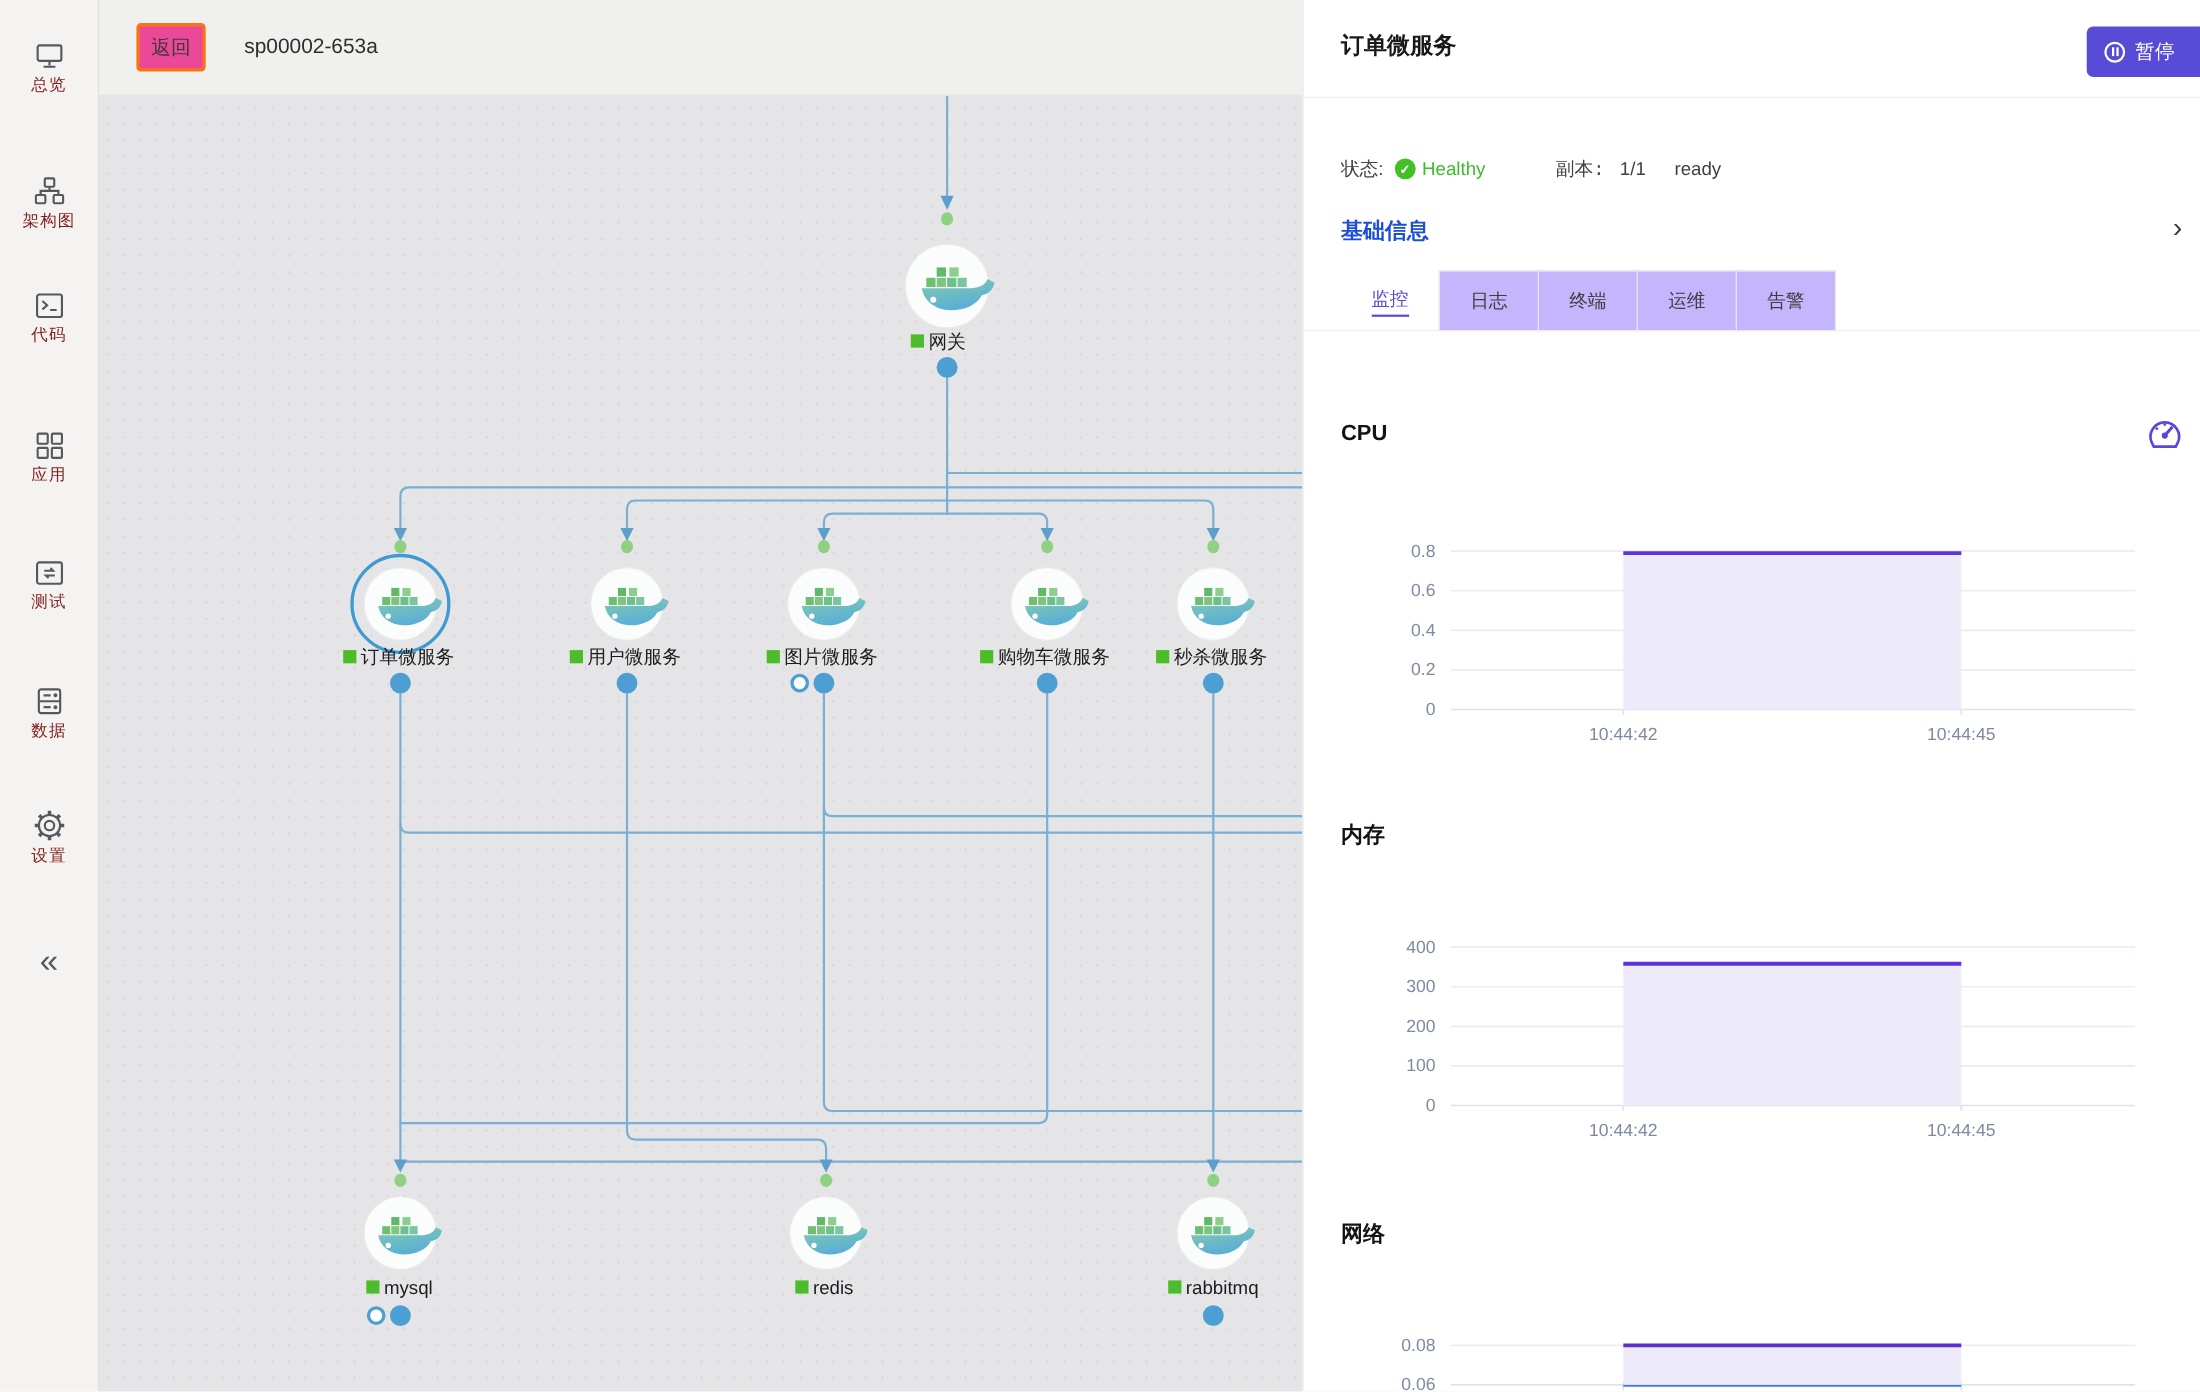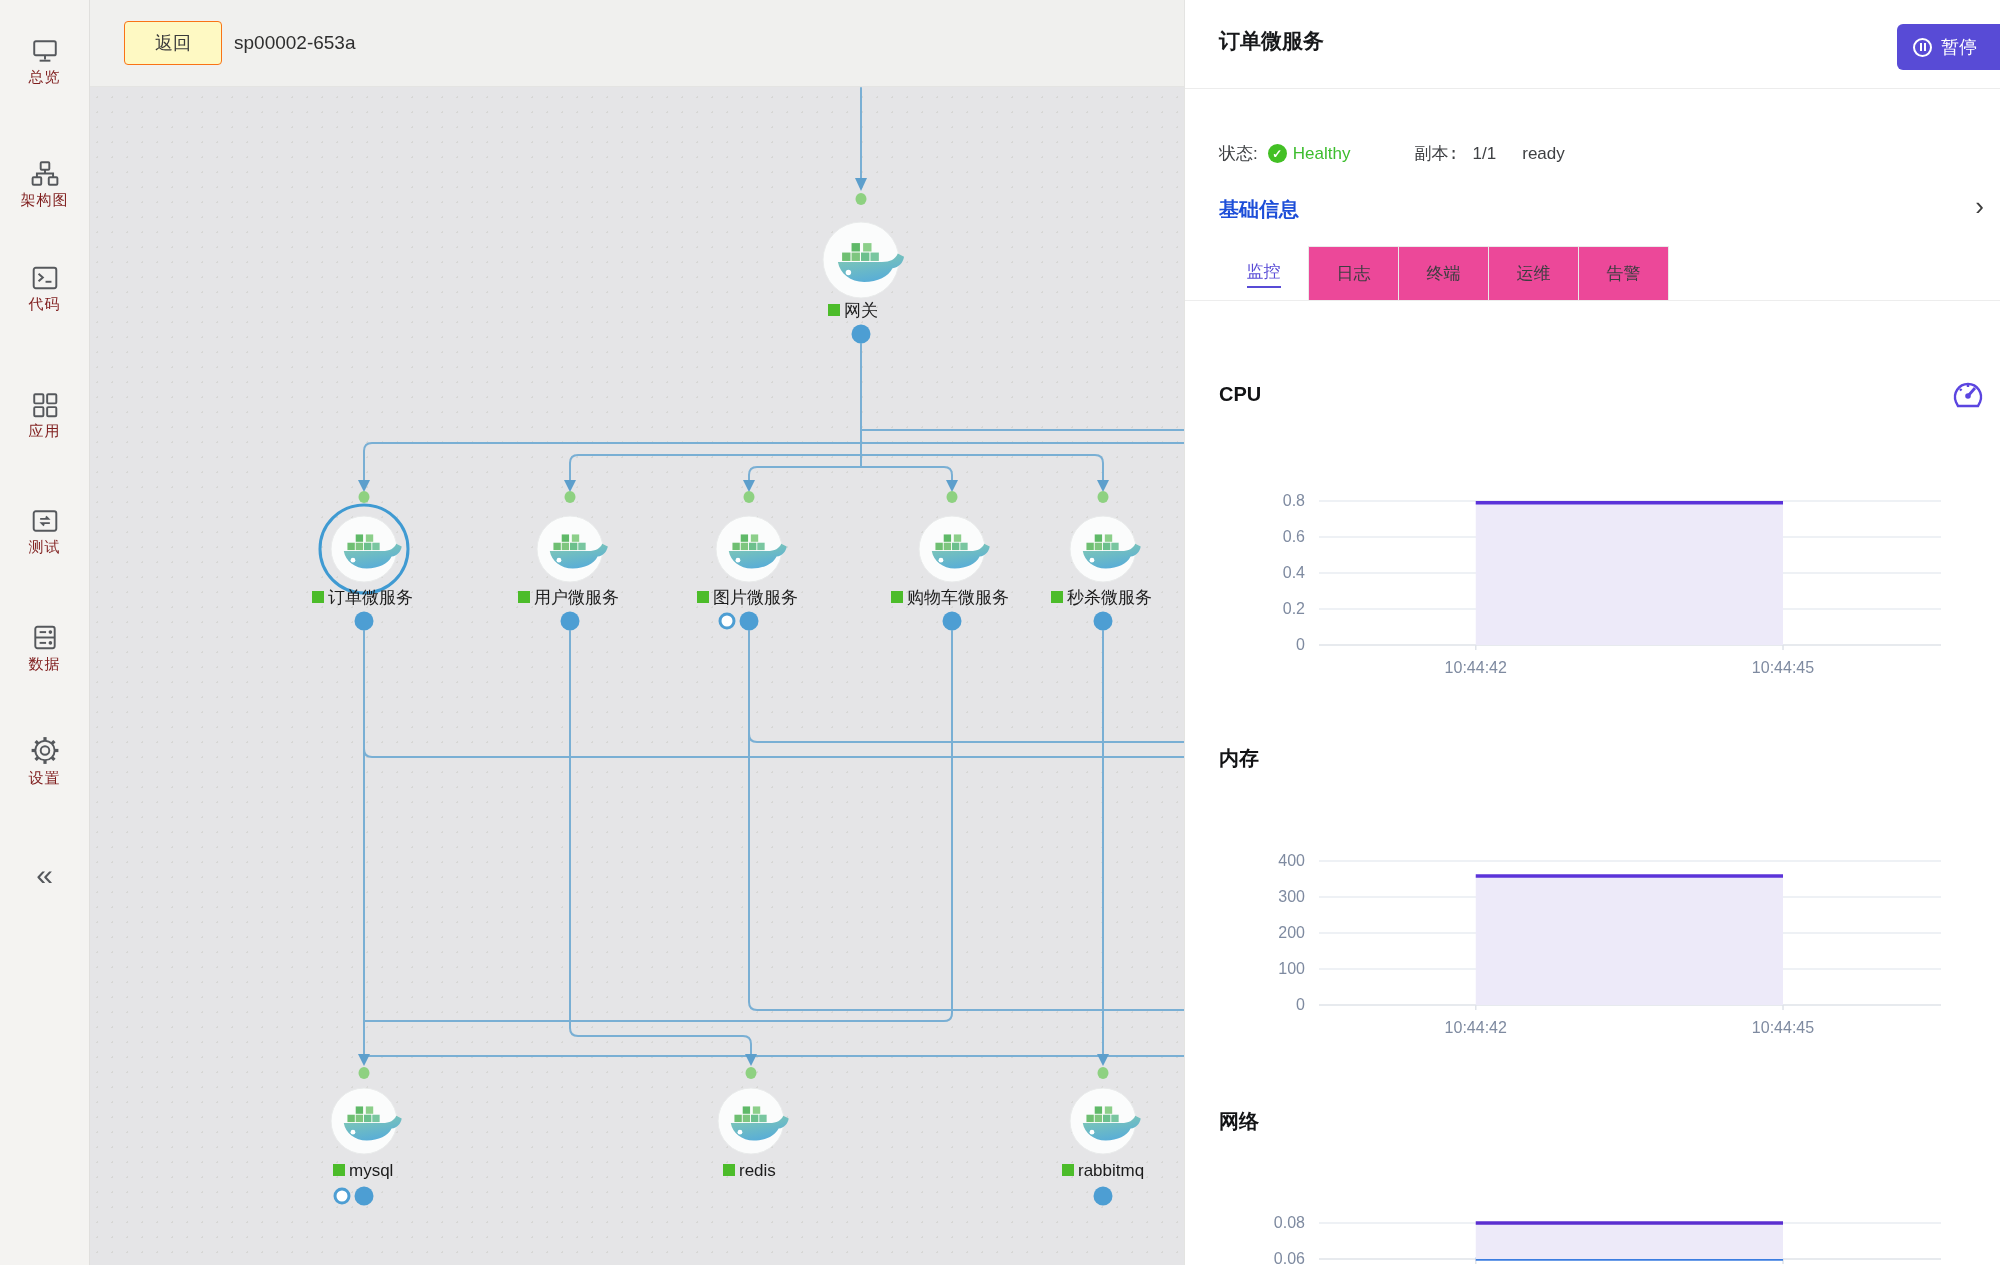--- a/index.html
+++ b/index.html
@@ -11,43 +11,43 @@
   .side-item { position:absolute; left:0; width:100%; text-align:center; color:#4c4f52; cursor:pointer; }
   .side-item svg { display:block; margin:0 auto 4px auto; }
   .side-label { font-size:15px; color:#7f1d1d; letter-spacing:1px; }
   .collapse-btn { position:absolute; left:0; width:100%; text-align:center; font-size:30px; color:#55585c; cursor:pointer; }
 
   
   .canvas { position:absolute; left:90px; top:0; width:1094px; height:1265px; background-color:#e5e5e7;
             background-image:radial-gradient(circle,#d7d7d5 1px,rgba(0,0,0,0) 1px); background-size:15px 15px; }
   .canvas-toolbar { position:absolute; left:0; top:0; width:100%; height:87px; background:#f0f0ee;
             border-bottom:1px solid #e4e4e2; z-index:4; display:flex; align-items:center; }
-  .back-btn { margin-left:34px; width:98px; height:44px; background:#fef9c3; border:1px solid #f97316; border-radius:4px;
+  .back-btn { margin-left:34px; width:63px; height:44px; background:#ec4899; border:3px solid #f97316; border-radius:4px;
             font-size:18px; color:#3b3b3b; display:flex; align-items:center; justify-content:center; cursor:pointer; }
-  .instance-id { margin-left:12px; font-size:19px; color:#2e2e2e; }
+  .instance-id { margin-left:35px; font-size:19px; color:#2e2e2e; }
   .topo-svg { position:absolute; left:0; top:0; z-index:1; }
 
   
   .panel { position:absolute; left:1184px; top:0; width:816px; height:1265px; background:#fff; border-left:1px solid #e4e4e2; z-index:10; }
   .panel-title { position:absolute; left:34px; top:27px; font-size:21px; font-weight:bold; color:#17181a; }
   .pause-btn { position:absolute; left:712px; top:24px; width:112px; height:46px; background:#584bd6; border-radius:6px;
             color:#fff; font-size:18px; display:flex; align-items:center; gap:9px; padding-left:16px; cursor:pointer; }
   .pause-circ { width:19px; height:19px; border:2px solid #fff; border-radius:50%; display:flex; align-items:center; justify-content:center; gap:2px; }
   .pause-circ i { display:block; width:2px; height:8px; background:#fff; }
   .hdr-divider { position:absolute; left:0; top:88px; width:100%; border-bottom:1px solid #ececec; }
   .status-row { position:absolute; left:34px; top:142px; display:flex; align-items:center; font-size:17px; color:#3f4144; }
   .check-icon { width:19px; height:19px; border-radius:50%; background:#43c025; color:#fff; font-size:12px; font-weight:bold;
             display:inline-flex; align-items:center; justify-content:center; margin:0 6px 0 10px; }
   .healthy { color:#3dbd2e; }
   .rep-label { margin-left:64px;font-family:Liberation Mono, monospace; } .rep-count { margin-left:14px; } .rep-state { margin-left:26px; }
   .basic-info { position:absolute; left:34px; top:196px; font-size:20px; font-weight:bold; color:#1d4ed8; }
   .chevron { position:absolute; right:16px; top:193px; font-size:26px; color:#3c3c3c; cursor:pointer; line-height:1; }
   .tabs { position:absolute; left:34px; top:246px; display:flex; }
   .tab { width:91px; height:55px; display:flex; align-items:center; justify-content:center; font-size:17px; color:#3c3e41;
-         background:#ec4899; border:1px solid #e9eaea; margin-left:-1px; cursor:pointer; }
+         background:#c4b5fd; border:1px solid #e9eaea; margin-left:-1px; cursor:pointer; }
   .tab.active { background:#fff; border-color:#fff; }
   .tab.active span { color:#584bd6; font-weight:normal; border-bottom:2px solid #584bd6; padding-bottom:3px; }
   .tabs-divider { position:absolute; left:0; top:300px; width:100%; border-bottom:1px solid #ededed; }
   .chart-title { position:absolute; left:34px; font-size:20px; font-weight:bold; color:#121315; }
   .gauge-icon { position:absolute; right:14px; top:376px; cursor:pointer; }
   .chart { position:absolute; left:34px; width:756px; }
 
   text { font-family:"Liberation Sans",sans-serif; }
 </style>
 </head>

